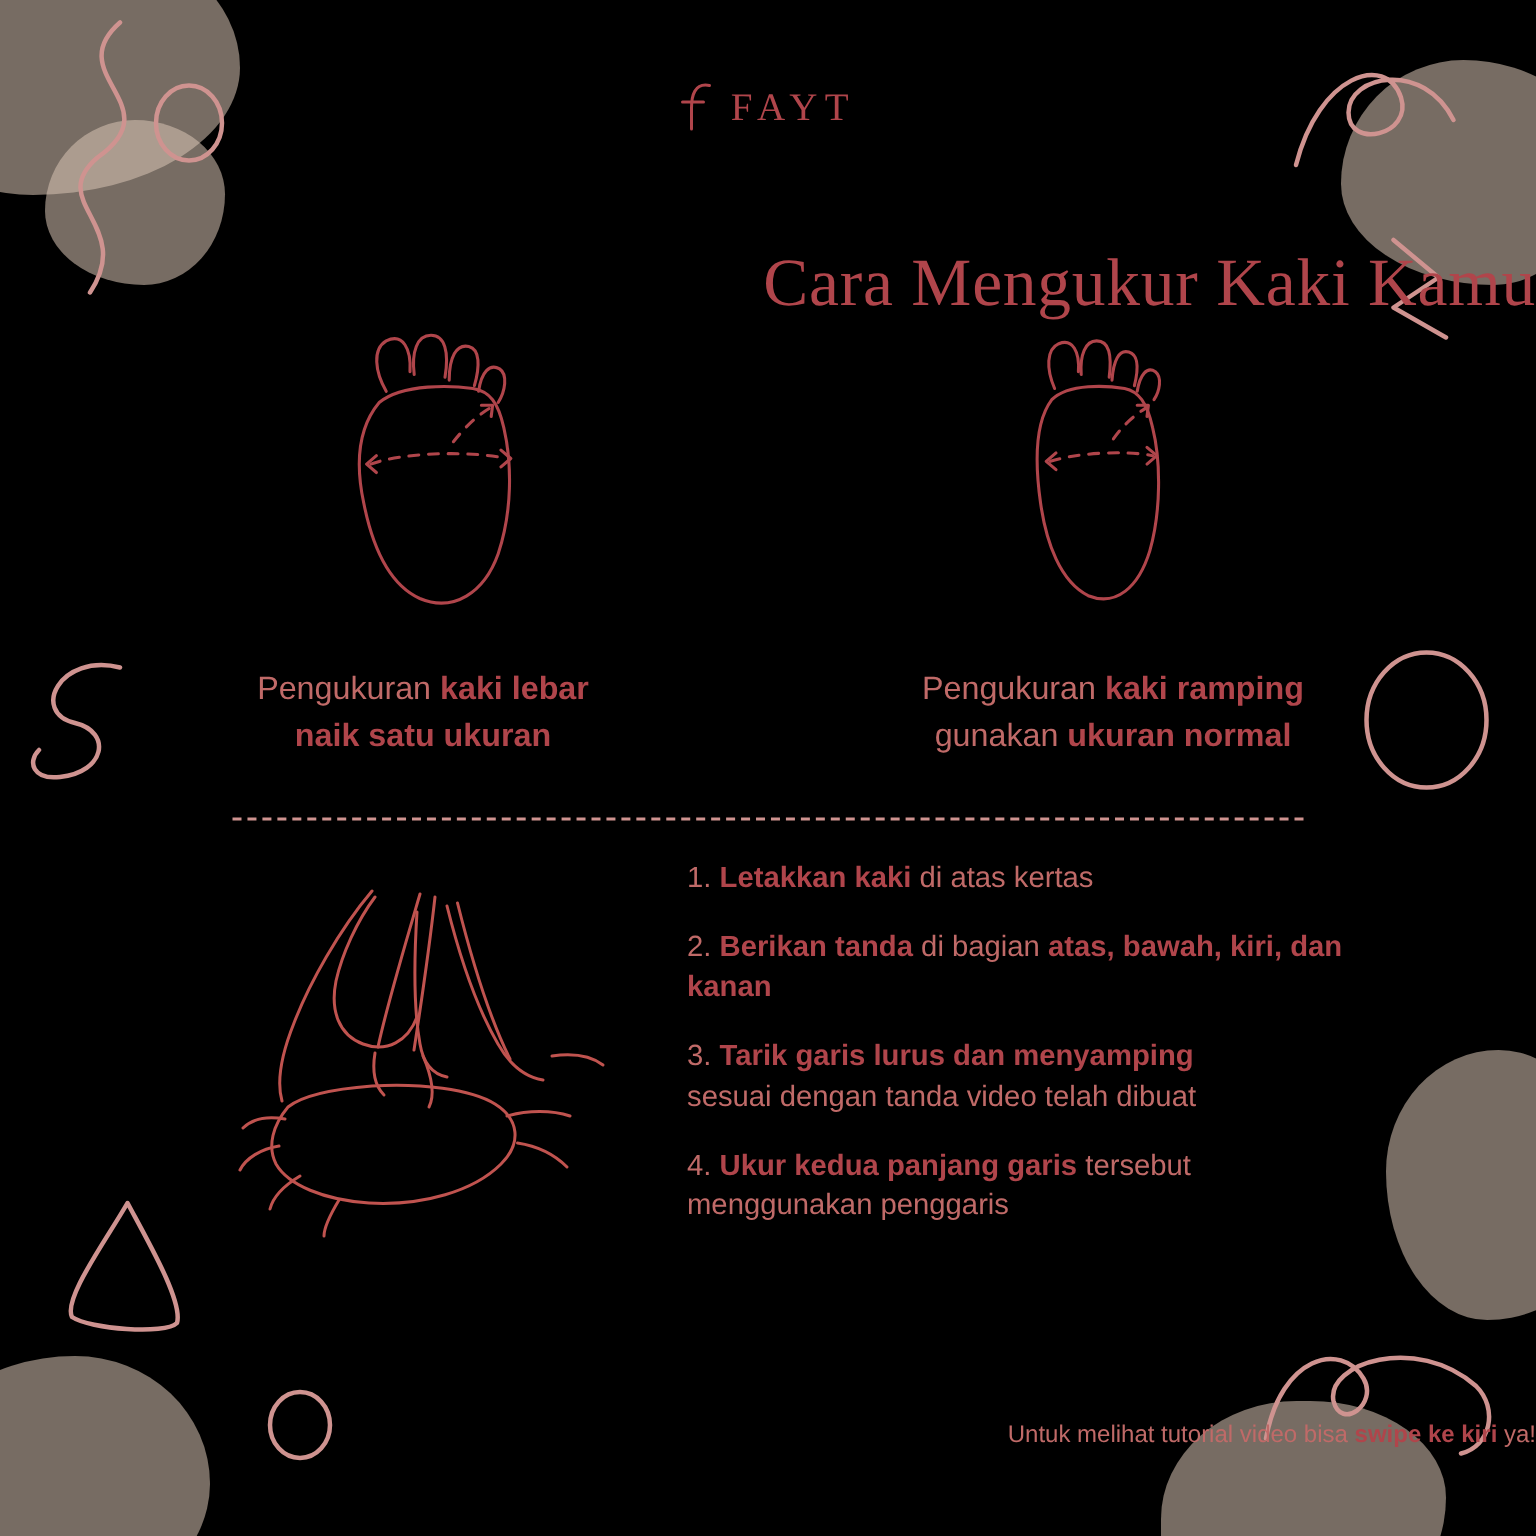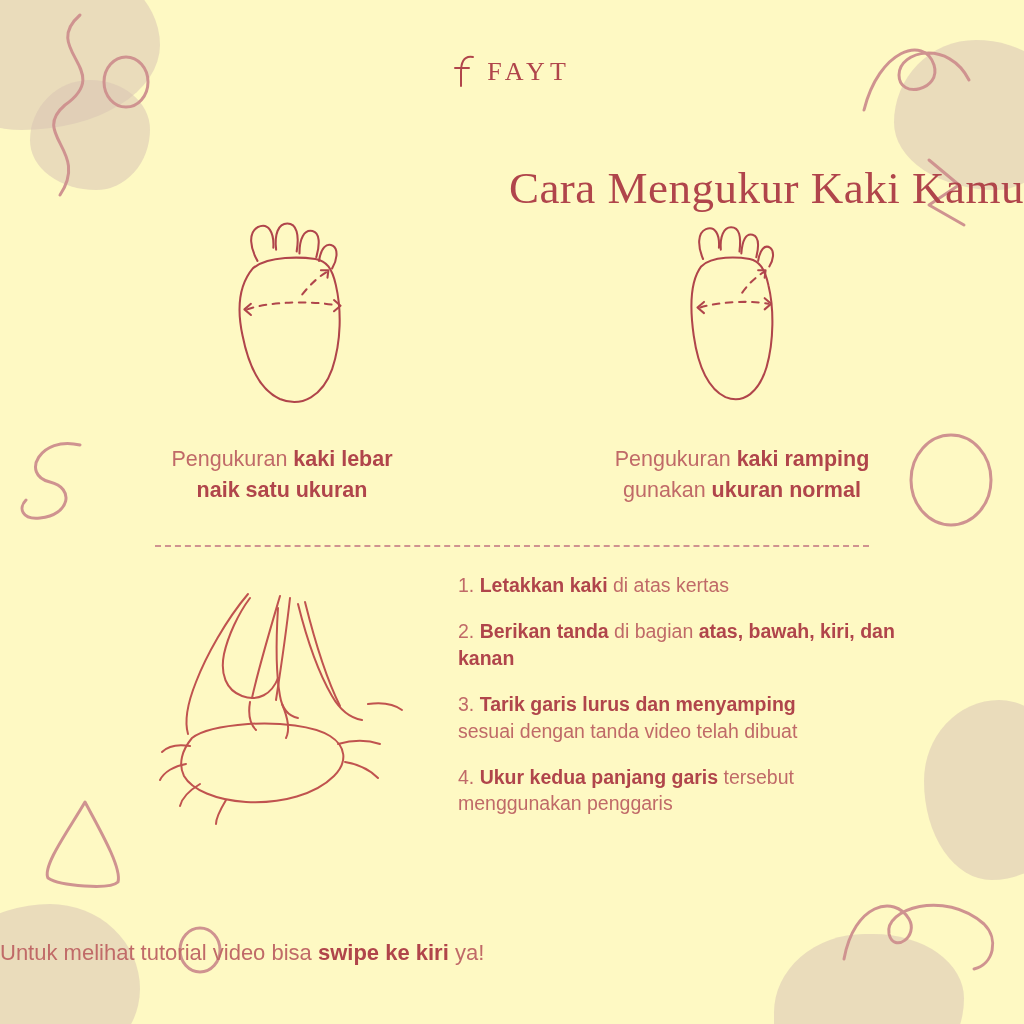--- a/index.html
+++ b/index.html
@@ -4,21 +4,21 @@
 <style>
   html, body {
     margin: 0;
     padding: 0;
     background: #f7e9e0;
   }
   #page {
     position: relative;
     width: 1024px;
     height: 1024px;
-    background: #fef9c3;
+    background: #000000;
     overflow: hidden;
     font-family: "Liberation Sans", sans-serif;
   }
 
   
   .blob {
     position: absolute;
     background: #d9c4b4;
     opacity: .55;
     pointer-events: none;
@@ -137,23 +137,23 @@
     line-height: 1.38;
     margin-bottom: 19px;
   }
   .step b { color: #b0454b; font-weight: bold; }
 
   
   .footer {
     position: absolute;
     bottom: 58px;
     left: 0; right: 0;
-    text-align: left;
+    text-align: right;
     color: #c06a68;
-    font-size: 22px;
+    font-size: 16px;
   }
   .footer b { color: #b0454b; font-weight: bold; }
 </style>
 </head>
 <body>
 
 <div id="page">
 
   <div class="blob b1"></div>
   <div class="blob b2"></div>

